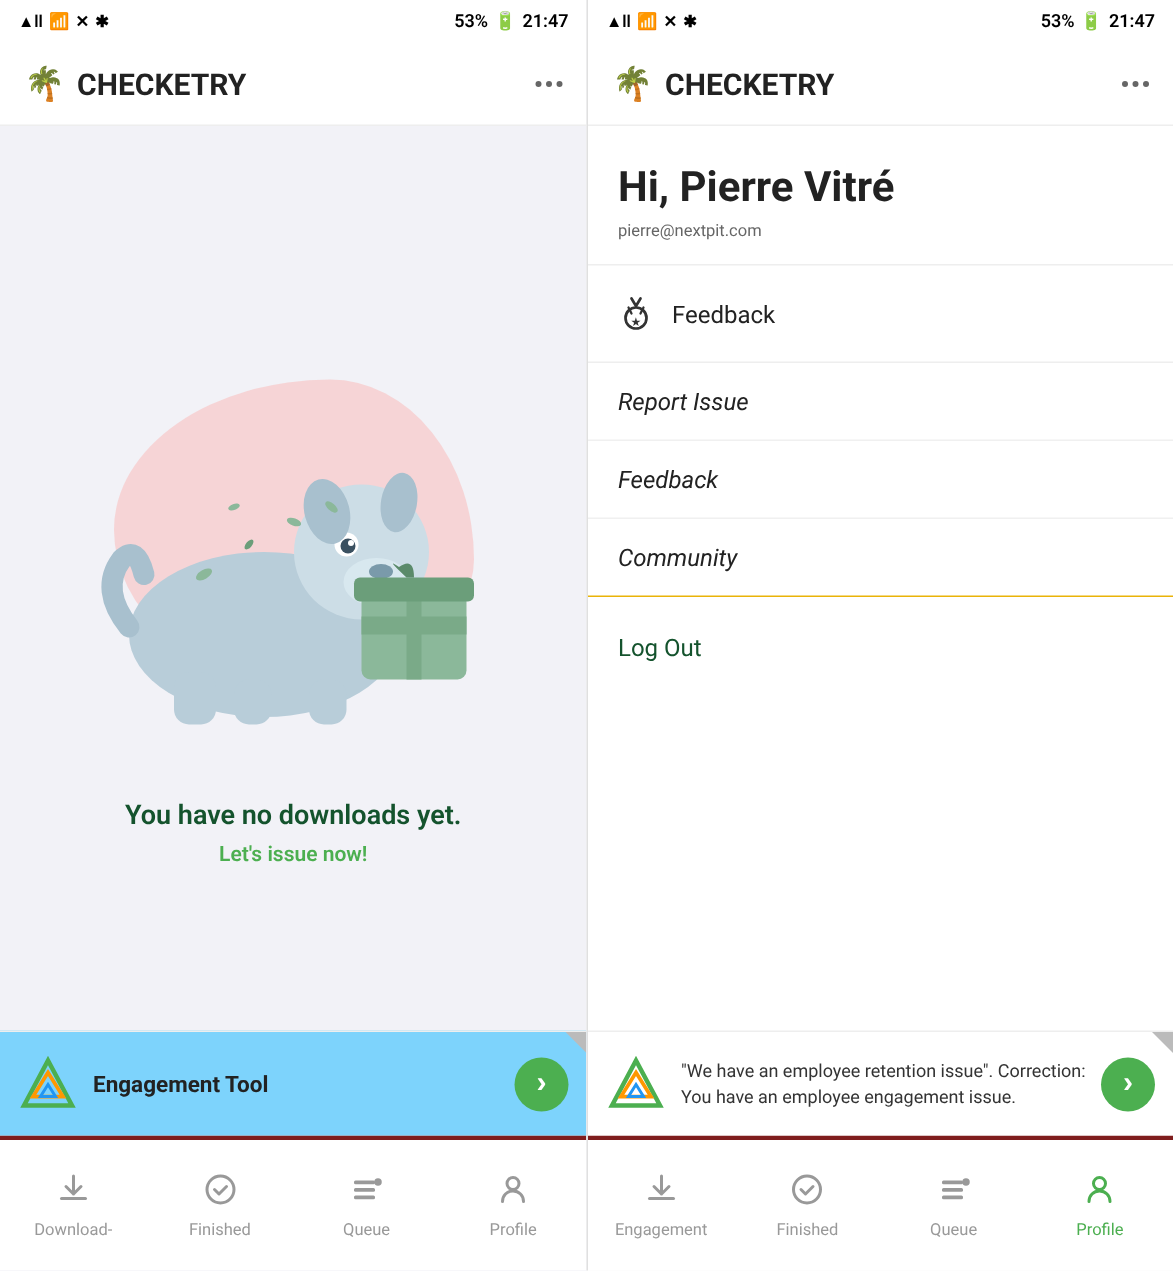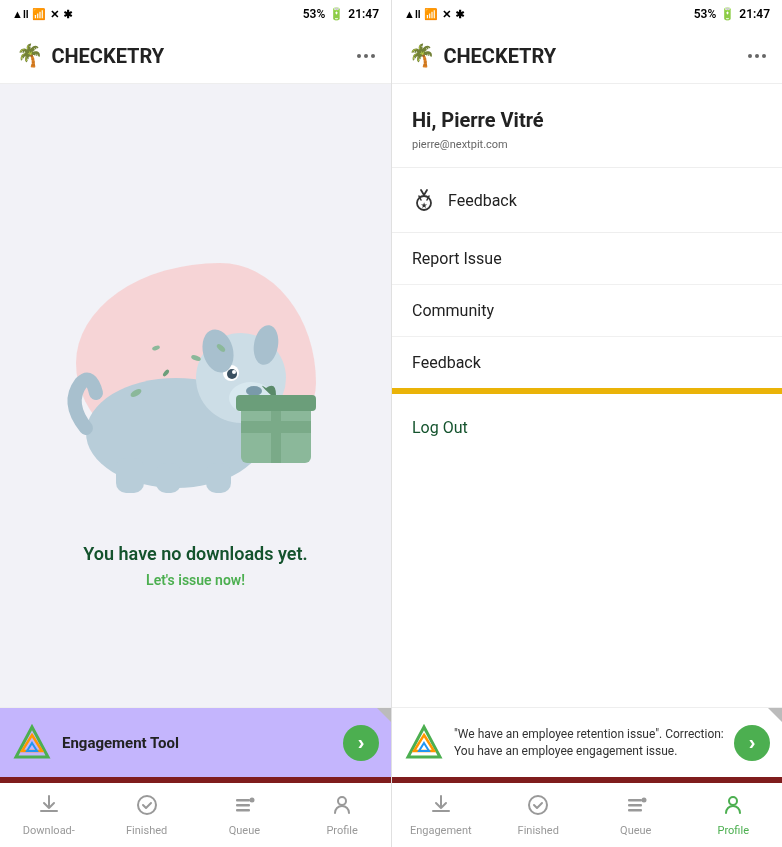--- a/index.html
+++ b/index.html
@@ -147,21 +147,21 @@
     .empty-subtitle {
       font-size: 14px;
       font-weight: 600;
       color: #4caf50;
       text-align: center;
     }
 
     
     .ad-banner {
       height: 70px;
-      background: #c4b5fd;
+      background: #7dd3fc;
       display: flex;
       align-items: center;
       padding: 0 12px;
       gap: 10px;
       border-top: 1px solid #eee;
       position: relative;
     }
     .ad-logo {
       width: 40px;
       height: 40px;
@@ -185,24 +185,24 @@
       border: none;
       flex-shrink: 0;
     }
     .ad-btn-arrow {
       color: #fff;
       font-size: 16px;
     }
 
     
     .bottom-nav {
-      height: 70px;
-      background: #fff;
-      display: flex;
-      border-top: 6px solid #7f1d1d;
+      height: 90px;
+      background: #fff;
+      display: flex;
+      border-top: 3px solid #7f1d1d;
     }
     .nav-item {
       flex: 1;
       display: flex;
       flex-direction: column;
       align-items: center;
       justify-content: center;
       gap: 3px;
       cursor: pointer;
       height: 100%;
@@ -235,21 +235,21 @@
       flex: 1;
       overflow-y: auto;
       background: #fff;
     }
 
     .profile-header {
       padding: 24px 20px 16px;
       border-bottom: 1px solid #eee;
     }
     .profile-name {
-      font-size: 20px;
+      font-size: 28px;
       font-weight: 700;
       color: #222;
       margin-bottom: 6px;
     }
     .profile-email {
       font-size: 11px;
       color: #666;
     }
 
     .upgrade-section {
@@ -269,21 +269,22 @@
       display: flex;
       align-items: center;
       justify-content: center;
     }
     .menu-item-label {
       font-size: 16px;
       color: #222;
     }
 
     .other-section {
-      border-bottom: 6px solid #eab308;
+      border-bottom: 1px solid #eab308;
+      font-style: italic;
     }
     .simple-menu-item {
       padding: 16px 20px;
       font-size: 16px;
       color: #222;
       cursor: pointer;
       border-bottom: 1px solid #f0f0f0;
     }
     .simple-menu-item:last-child {
       border-bottom: none;
@@ -521,24 +522,24 @@
         </div>
         <span class="menu-item-label">Feedback</span>
       </div>
     </div>
 
     <div class="other-section">
       <div class="simple-menu-item">
         <span>Report Issue</span>
       </div>
       <div class="simple-menu-item">
-        <span>Community</span>
+        <span>Feedback</span>
       </div>
       <div class="simple-menu-item">
-        <span>Feedback</span>
+        <span>Community</span>
       </div>
     </div>
 
     <div class="logout-section">
       <div class="logout-item">
         <span>Log Out</span>
       </div>
     </div>
   </div>
 

